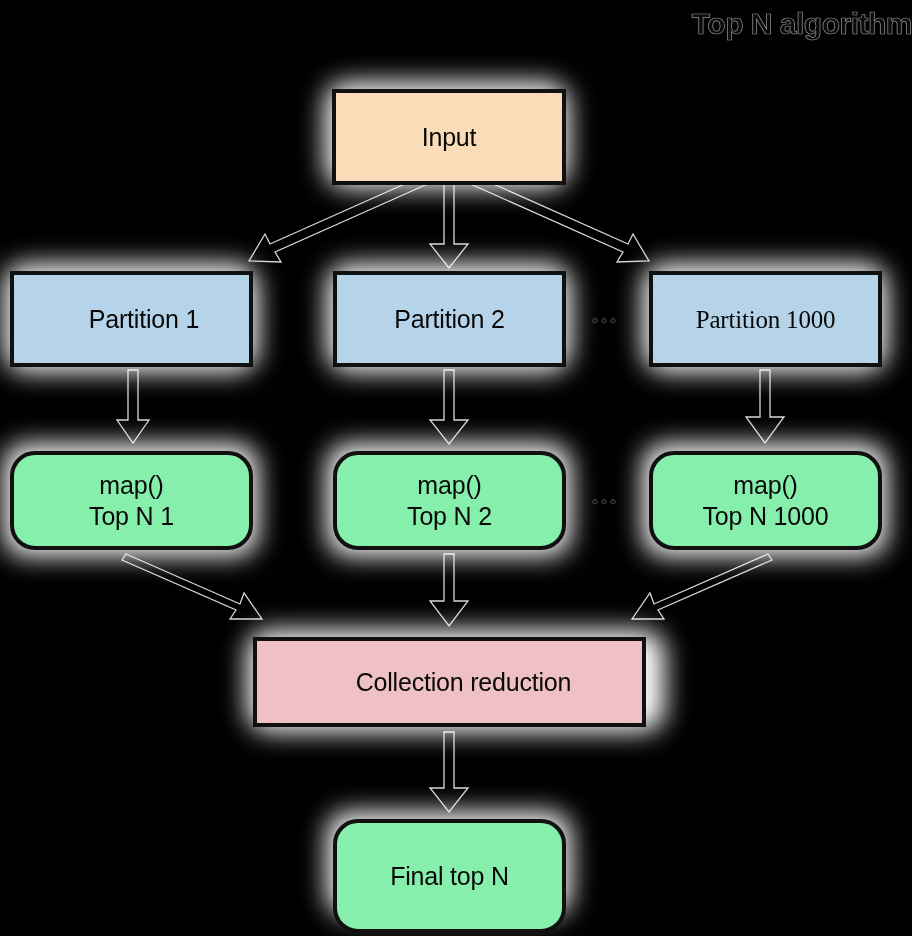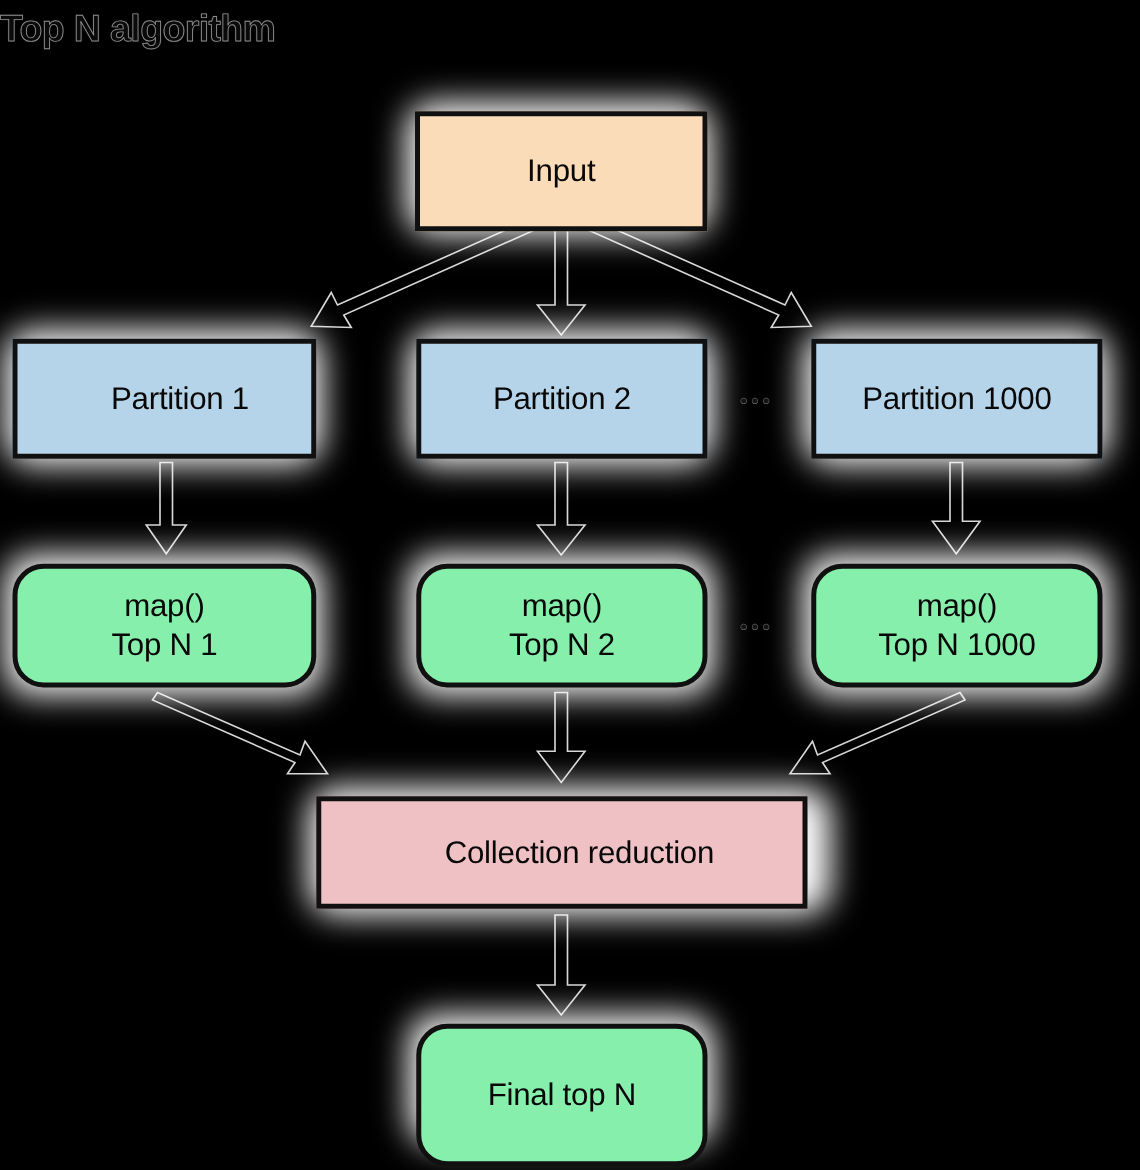--- a/index.html
+++ b/index.html
@@ -19,21 +19,21 @@
     height: 936px;
     background: #000000;
   }
 
   
   .diagram-title {
     position: absolute;
     left: 0;
     top: 4px;
     width: 912px;
-    text-align: left;
+    text-align: right;
     font-size: 30px;
     font-weight: 700;
     line-height: 40px;
     letter-spacing: -0.5px;
     color: #0a0a0a;
     -webkit-text-stroke: 0.7px #8d8d8d;
     text-shadow: 0 0 1px #6a6a6a;
   }
 
   
@@ -134,21 +134,21 @@
   </div>
 
   <div class="node fill-partition" style="left:10px; top:271px; width:243px; height:96px;padding-left:25px;">
     <span class="node-label">Partition 1</span>
   </div>
 
   <div class="node fill-partition" style="left:333px; top:271px; width:233px; height:96px;">
     <span class="node-label">Partition 2</span>
   </div>
 
-  <div class="node fill-partition" style="left:649px; top:271px; width:233px; height:96px;">
+  <div class="node fill-partition" style="left:649px; top:271px; width:233px; height:96px;font-family:Liberation Serif, serif;">
     <span class="node-label">Partition 1000</span>
   </div>
 
   <div class="ellipsis" style="left:592px; top:312px;">•••</div>
 
   <div class="node fill-map" style="left:10px; top:451px; width:243px; height:99px;">
     <span class="node-label">
       <span>map()</span><br>
       <span>Top N 1</span>
     </span>

